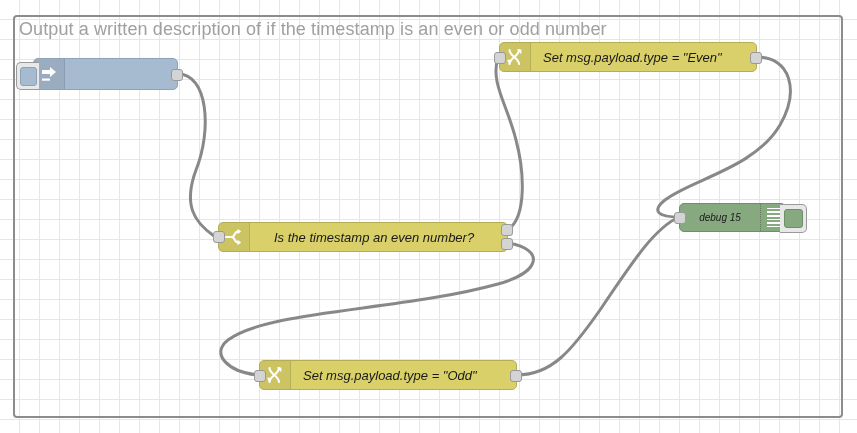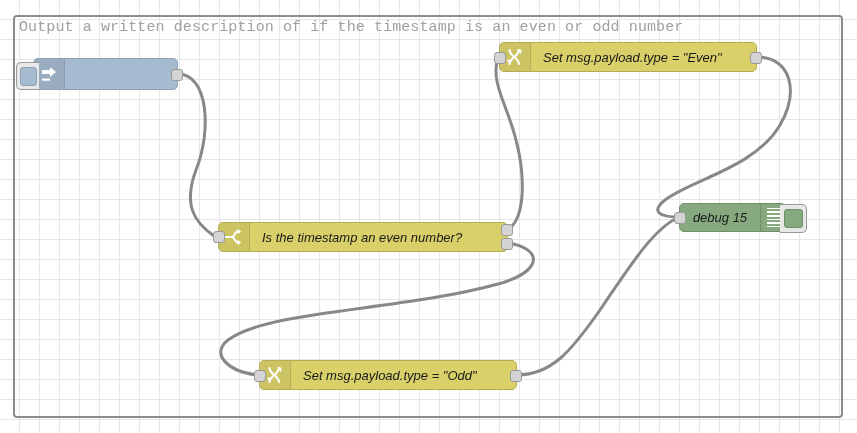--- a/index.html
+++ b/index.html
@@ -29,25 +29,24 @@
     height: 403px;
     border: 2px solid #8c8c8c;
     border-radius: 4px;
     box-sizing: border-box;
     background: transparent;
   }
   #group-label {
     position: absolute;
     left: 19px;
     top: 19px;
-    font-size: 15px;
+    font-size: 18px;
     color: #a0a0a0;
     white-space: nowrap;
     letter-spacing: 0.1px;
-    font-family: Liberation Mono, monospace;
   }
   
   #wires {
     position: absolute;
     left: 0; top: 0;
     width: 857px; height: 433px;
     pointer-events: none;
   }
   .wire {
     fill: none;
@@ -117,20 +116,21 @@
     border: 1px solid #8fa2b5;
     border-radius: 3px;
   }
 
   
   #node-switch {
     left: 218px; top: 222px;
     width: 290px; height: 30px;
     background: #d9d06a;
     border-color: #b5ad55;
+    gap: 12px;
   }
   
   #node-change-even {
     left: 499px; top: 42px;
     width: 258px; height: 30px;
     background: #d9d06a;
     border-color: #b5ad55;
   }
   #node-change-odd {
     left: 259px; top: 360px;
@@ -140,21 +140,21 @@
   }
   
   #node-debug {
     left: 679px; top: 203px;
     width: 107px; height: 29px;
     background: #87a980;
     border-color: #6f8f69;
   }
   #node-debug .node-label {
     padding: 0 10px;
-    font-size: 13px;
+    font-size: 10px;
     font-style: italic;
     color: #1a1a1a;
     text-align: center;
   }
   #debug-lines {
     width: 24px;
     align-self: stretch;
     display: flex;
     flex-direction: column;
     justify-content: center;

